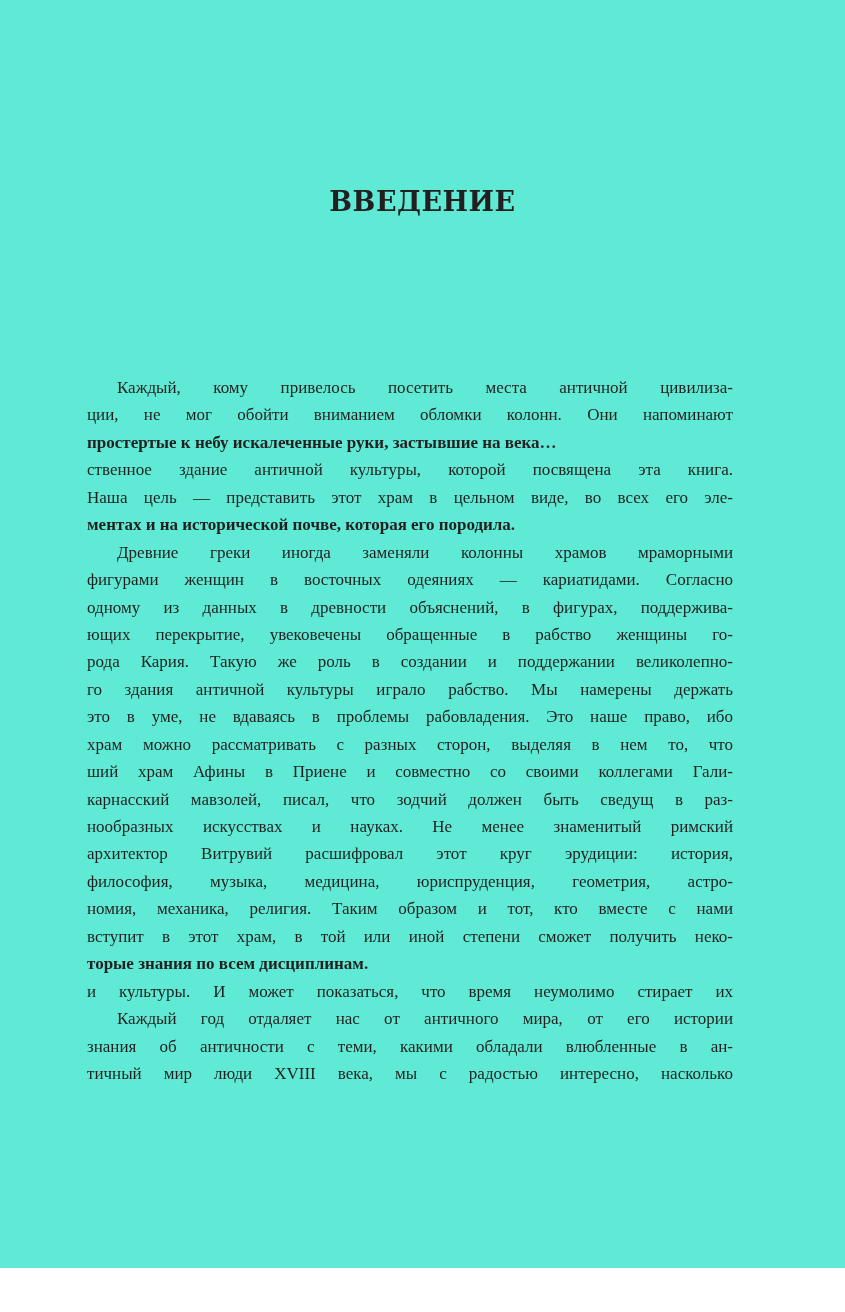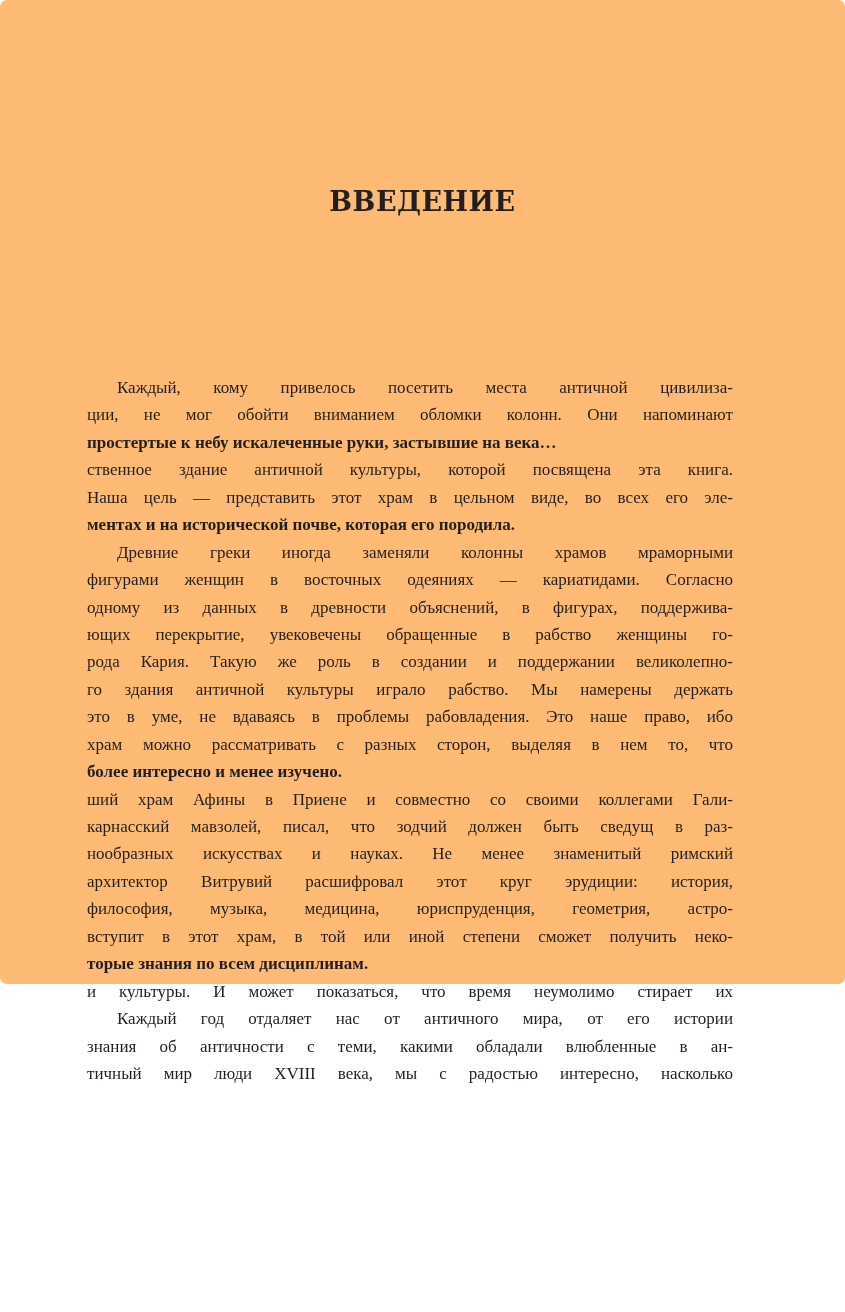--- a/index.html
+++ b/index.html
@@ -1,17 +1,17 @@
 <!DOCTYPE html>
 <html><head>
 <meta charset="utf-8">
 <style>
   html, body { margin: 0; padding: 0; background: #ffffff; }
   body { width: 845px; height: 1312px; position: relative; overflow: hidden; }
-  .page { position: absolute; left: 0; top: 0; width: 845px; height: 984px; background: #fdba74; border-radius: 7px; }
+  .page { position: absolute; left: 0; top: 0; width: 845px; height: 1268px; background: #5eead4; }
   .title {
     position: absolute; left: 0; width: 845px; top: 186px;
     text-align: center;
     font-family: "DejaVu Serif", serif; font-weight: bold;
     font-size: 27px; letter-spacing: 0.5px; color: #231f20;
   }
   .body-text {
     position: absolute; left: 87px; top: 374px; width: 646px;
     font-family: "Liberation Serif", serif; font-size: 17px; color: #231f20;
   }
@@ -44,29 +44,29 @@
 
     <div>
       <div class="line indent">Древние греки иногда заменяли колонны храмов мраморными</div>
       <div class="line">фигурами женщин в восточных одеяниях — кариатидами. Согласно</div>
       <div class="line">одному из данных в древности объяснений, в фигурах, поддержива-</div>
       <div class="line">ющих перекрытие, увековечены обращенные в рабство женщины го-</div>
       <div class="line">рода Кария. Такую же роль в создании и поддержании великолепно-</div>
       <div class="line">го здания античной культуры играло рабство. Мы намерены держать</div>
       <div class="line">это в уме, не вдаваясь в проблемы рабовладения. Это наше право, ибо</div>
       <div class="line">храм можно рассматривать с разных сторон, выделяя в нем то, что</div>
-      <div class="line last">более интересно и менее изучено.</div>
     </div>
 
     <div>
       <div class="line">ший храм Афины в Приене и совместно со своими коллегами Гали-</div>
       <div class="line">карнасский мавзолей, писал, что зодчий должен быть сведущ в раз-</div>
       <div class="line">нообразных искусствах и науках. Не менее знаменитый римский</div>
       <div class="line">архитектор Витрувий расшифровал этот круг эрудиции: история,</div>
       <div class="line">философия, музыка, медицина, юриспруденция, геометрия, астро-</div>
+      <div class="line">номия, механика, религия. Таким образом и тот, кто вместе с нами</div>
       <div class="line">вступит в этот храм, в той или иной степени сможет получить неко-</div>
       <div class="line last">торые знания по всем дисциплинам.</div>
     </div>
 
     <div>
       <div class="line">и культуры. И может показаться, что время неумолимо стирает их</div>
       <div class="line indent">Каждый год отдаляет нас от античного мира, от его истории</div>
       <div class="line">знания об античности с теми, какими обладали влюбленные в ан-</div>
       <div class="line">тичный мир люди XVIII века, мы с радостью интересно, насколько</div>
     </div>

